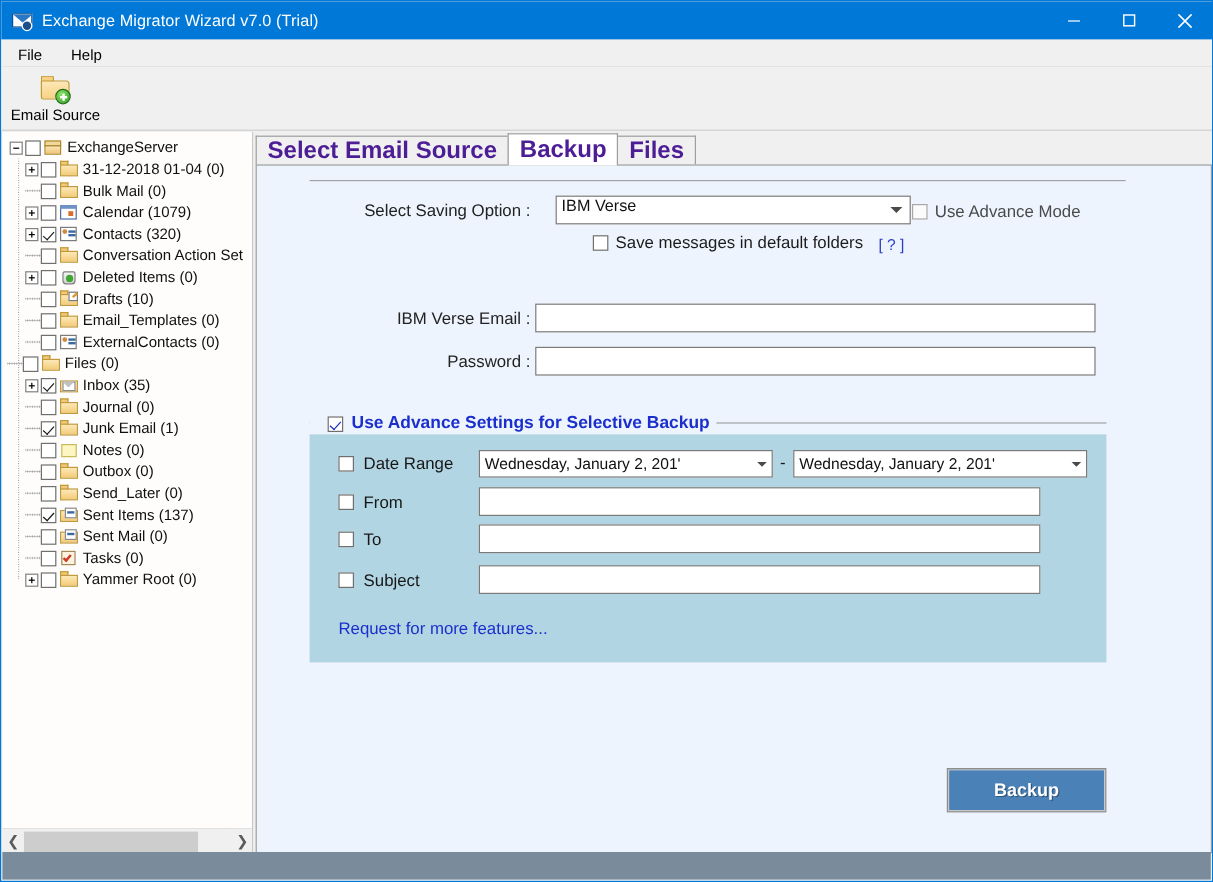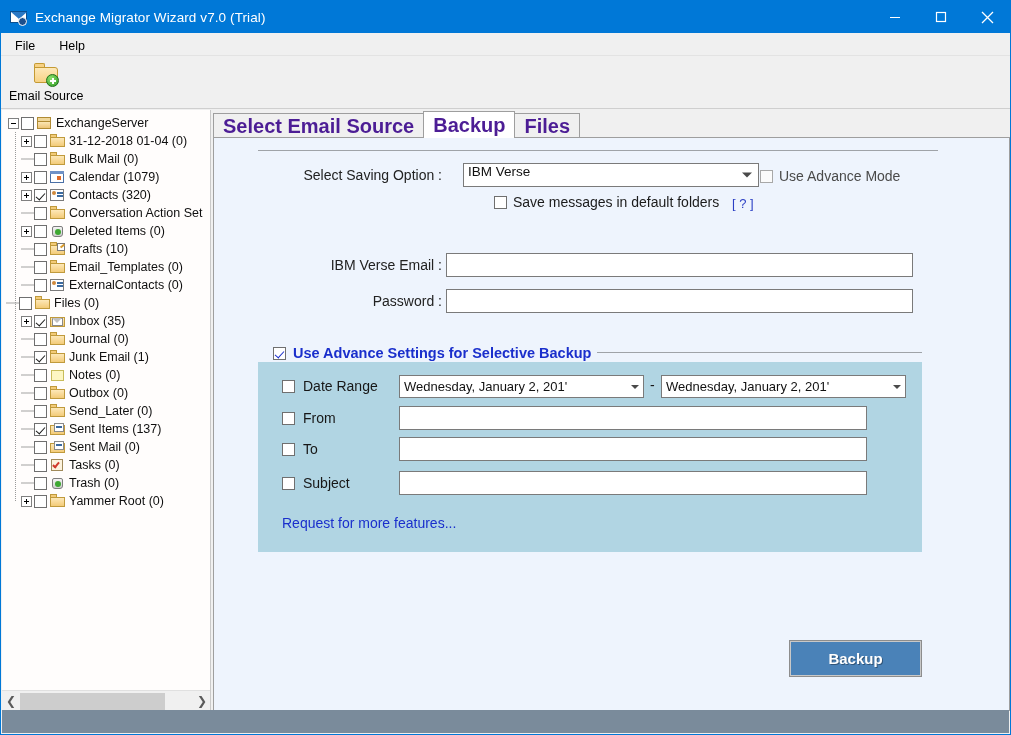--- a/index.html
+++ b/index.html
@@ -743,29 +743,20 @@
         <div class="tnode" style="padding-left:19px;">
           <div class="dotline"></div>
           <div class="cbox"></div>
           <div class="ficon task">
               <div class="p"></div>
               <div class="ck"></div>
             </div>
           <div class="tlabel">Tasks (0)</div>
         </div>
 
-        <div class="tnode" style="padding-left:19px;">
-          <div class="dotline"></div>
-          <div class="cbox"></div>
-          <div class="ficon trash">
-              <div class="can"></div>
-              <div class="rec"></div>
-            </div>
-          <div class="tlabel">Trash (0)</div>
-        </div>
 
         <div class="tnode" style="padding-left:19px;">
           <div class="expander plus"></div>
           <div class="cbox"></div>
           <div class="ficon folder">
               <div class="t"></div>
               <div class="b"></div>
             </div>
           <div class="tlabel">Yammer Root (0)</div>
         </div>

